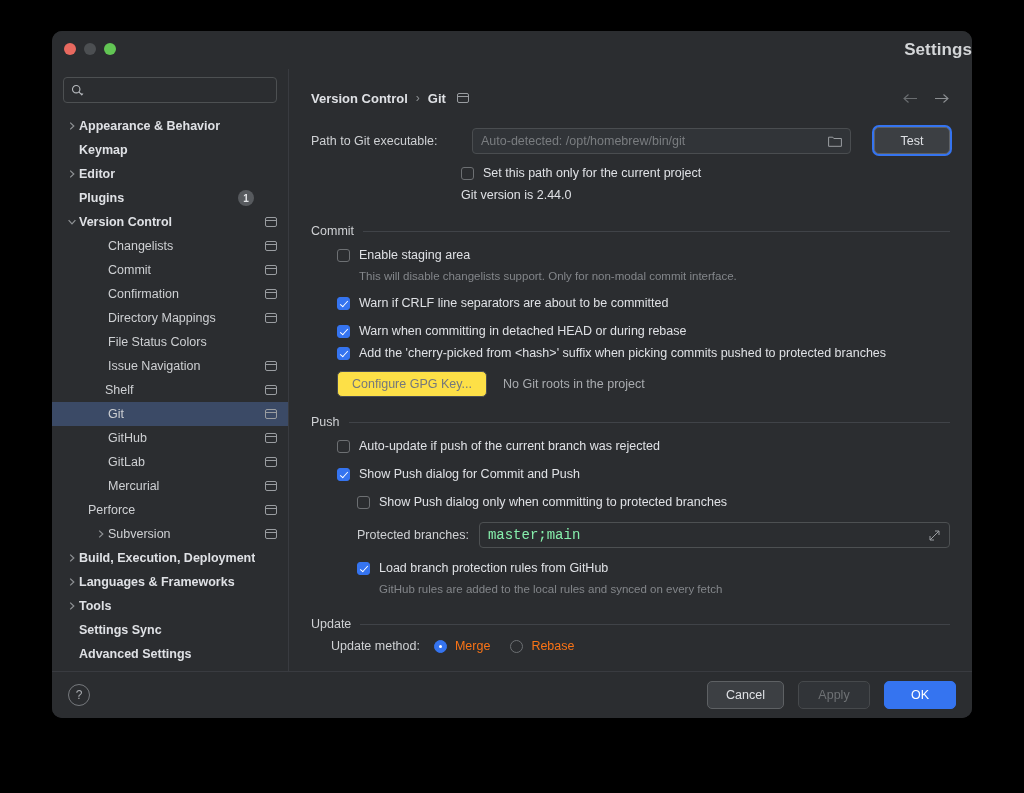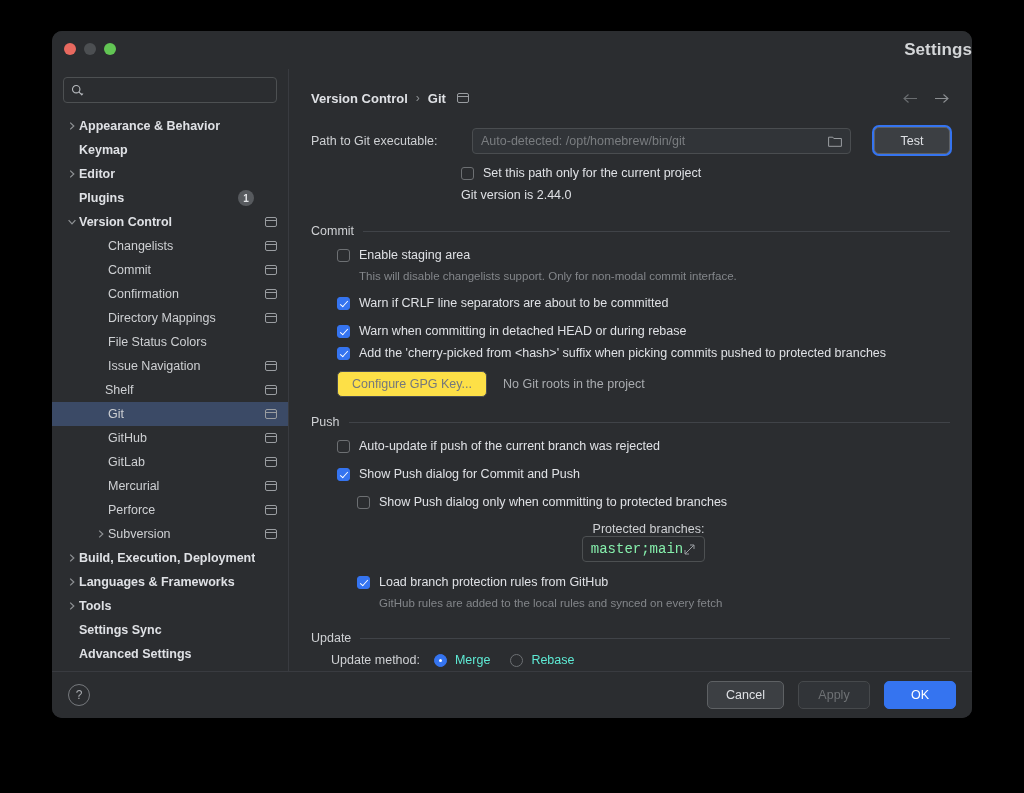--- a/index.html
+++ b/index.html
@@ -303,21 +303,21 @@
     color: #75787c;
     border: 1px solid #4a4d50;
     border-radius: 5px;
     font-size: 12.5px;
     font-family: "Liberation Sans", sans-serif;
     cursor: default;
   }
   #gpg-note { margin-left: 16px; font-size: 12.5px; color: #a9acb0; }
 
   
-  #pb-row { margin-top: 9px; margin-bottom: 9px; display: flex; align-items: center; flex-direction: column; }
+  #pb-row { margin-top: 9px; margin-bottom: 9px; display: flex; align-items: center; }
   #pb-label { flex: 0 0 auto; font-size: 12.5px; color: #cfd1d4; margin-left: 20px; margin-right: 10px; }
   #pb-field {
     flex: 1 1 auto;
     height: 26px;
     background: #2b2d30;
     border: 1px solid #4d5052;
     border-radius: 4px;
     display: flex;
     align-items: center;
     padding: 0 8px;
@@ -344,21 +344,21 @@
   }
   .radio.sel { background: #3574f0; border-color: #3574f0; }
   .radio.sel::after {
     content: "";
     position: absolute;
     left: 4px; top: 4px;
     width: 3px; height: 3px;
     border-radius: 50%;
     background: #fff;
   }
-  .radio-label { font-size: 12.5px; color: #5eead4; }
+  .radio-label { font-size: 12.5px; color: #f97316; }
 
   
   #footer {
     flex: 0 0 47px;
     height: 47px;
     background: #2b2d30;
     border-top: 1px solid #393b40;
     display: flex;
     align-items: center;
     padding: 0 16px;
@@ -504,21 +504,21 @@
           <div class="tree-item" style="padding-left: 41px;">
             <span class="chev"></span>
             <span class="tlabel">GitLab</span>
             <span class="scope-icon"></span>
           </div>
           <div class="tree-item" style="padding-left: 41px;">
             <span class="chev"></span>
             <span class="tlabel">Mercurial</span>
             <span class="scope-icon"></span>
           </div>
-          <div class="tree-item" style="padding-left: 41px;">
+          <div class="tree-item" style="padding-left: 21px;">
             <span class="chev"></span>
             <span class="tlabel">Perforce</span>
             <span class="scope-icon"></span>
           </div>
           <div class="tree-item" style="padding-left: 41px;">
             <span class="chev">
               <svg width="8" height="10" viewBox="0 0 8 10">
                 <polyline points="2.2,1.6 5.8,5 2.2,8.4" fill="none" stroke="currentColor" stroke-width="1.2"></polyline>
               </svg>
             </span>

